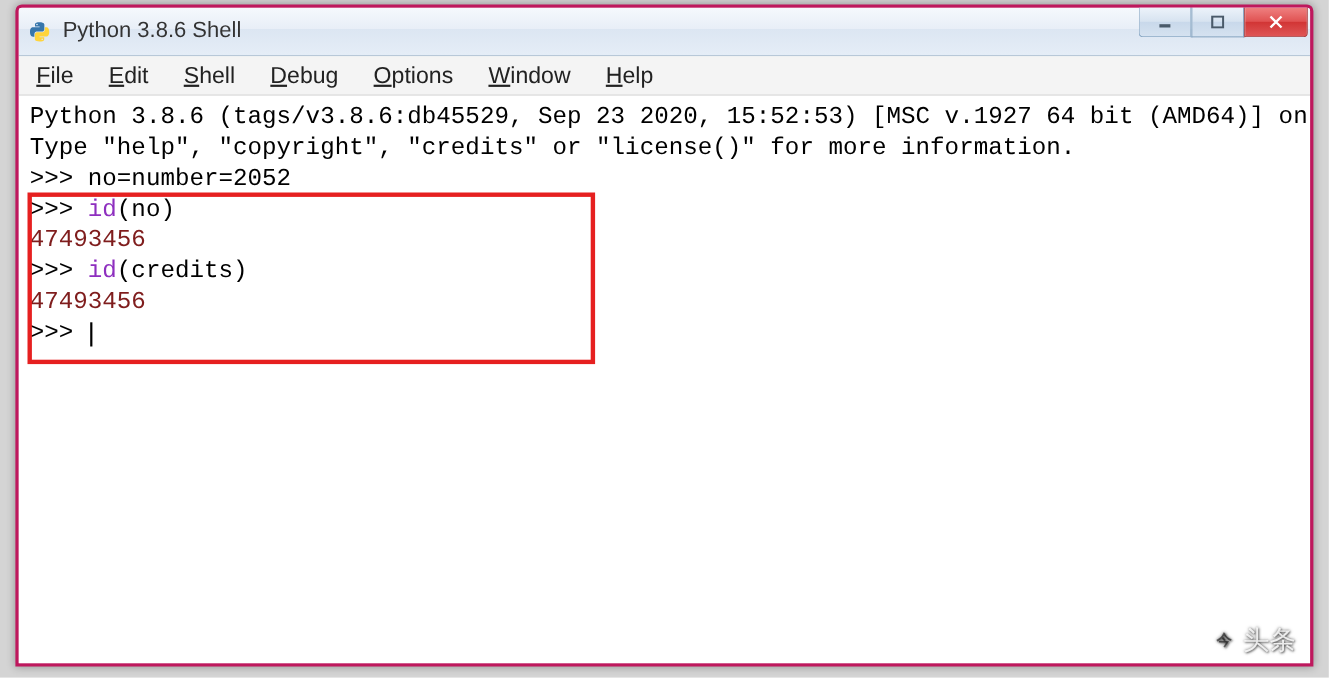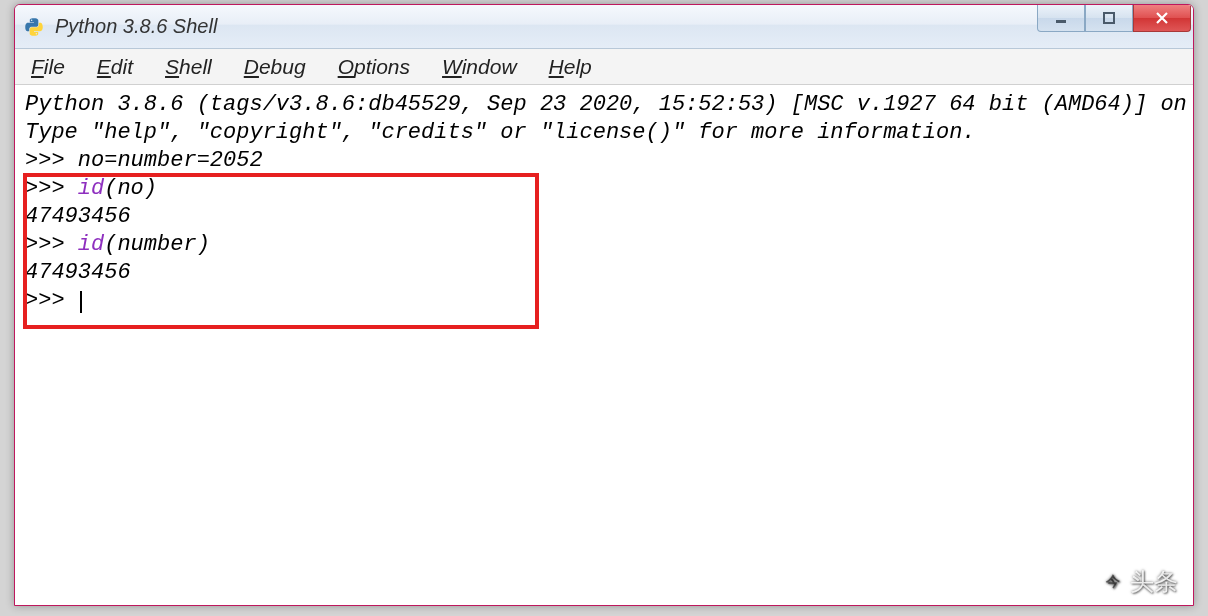--- a/index.html
+++ b/index.html
@@ -15,27 +15,26 @@
       overflow: hidden;
       position: relative;
     }
     .window {
       position: absolute;
       left: 14px;
       top: 4px;
       right: 14px;
       bottom: 10px;
       background: #fff;
-      border: 1px solid #be185d;
+      border: 3px solid #be185d;
       border-radius: 6px 6px 0 0;
       box-shadow: 0 0 8px rgba(0,0,0,0.3);
       display: flex;
       flex-direction: column;
       overflow: hidden;
-      font-style: italic;
     }
     .titlebar {
       height: 44px;
       background: linear-gradient(to bottom, #f5f9fd 0%, #e8eef7 45%, #dce6f2 46%, #e5edf7 100%);
       border-bottom: 1px solid #b8c8d8;
       display: flex;
       align-items: center;
       padding-left: 8px;
       position: relative;
     }
@@ -103,21 +102,21 @@
       padding: 6px 10px;
       font-family: "Courier New", monospace;
       font-size: 22px;
       line-height: 28px;
       color: #000;
       position: relative;
       white-space: pre;
       overflow: hidden;
     }
     .purple { color: #8e2fbf; }
-    .blue { color: #000000; }
+    .blue { color: #7f1d1d; }
     .red-box {
       position: absolute;
       left: 8px;
       top: 88px;
       width: 516px;
       height: 156px;
       border: 4px solid #e62020;
       pointer-events: none;
     }
     .cursor {
@@ -193,21 +192,21 @@
     <span class="menu-item"><span class="ul">O</span>ptions</span>
     <span class="menu-item"><span class="ul">W</span>indow</span>
     <span class="menu-item"><span class="ul">H</span>elp</span>
   </div>
 
   <div class="content"><span>Python 3.8.6 (tags/v3.8.6:db45529, Sep 23 2020, 15:52:53) [MSC v.1927 64 bit (AMD64)] on win32</span>
 <span>Type "help", "copyright", "credits" or "license()" for more information.</span>
 <span>&gt;&gt;&gt; </span><span>no=number=2052</span>
 <span>&gt;&gt;&gt; </span><span class="purple">id</span><span>(no)</span>
 <span class="blue">47493456</span>
-<span>&gt;&gt;&gt; </span><span class="purple">id</span><span>(number)</span>
+<span>&gt;&gt;&gt; </span><span class="purple">id</span><span>(credits)</span>
 <span class="blue">47493456</span>
 <span>&gt;&gt;&gt; </span><span class="cursor"></span>
 <div class="red-box"></div>
   </div>
 </div>
 
 <div class="watermark">
   <span class="wm-icon">今</span>
   <span>头条</span>
 </div>

